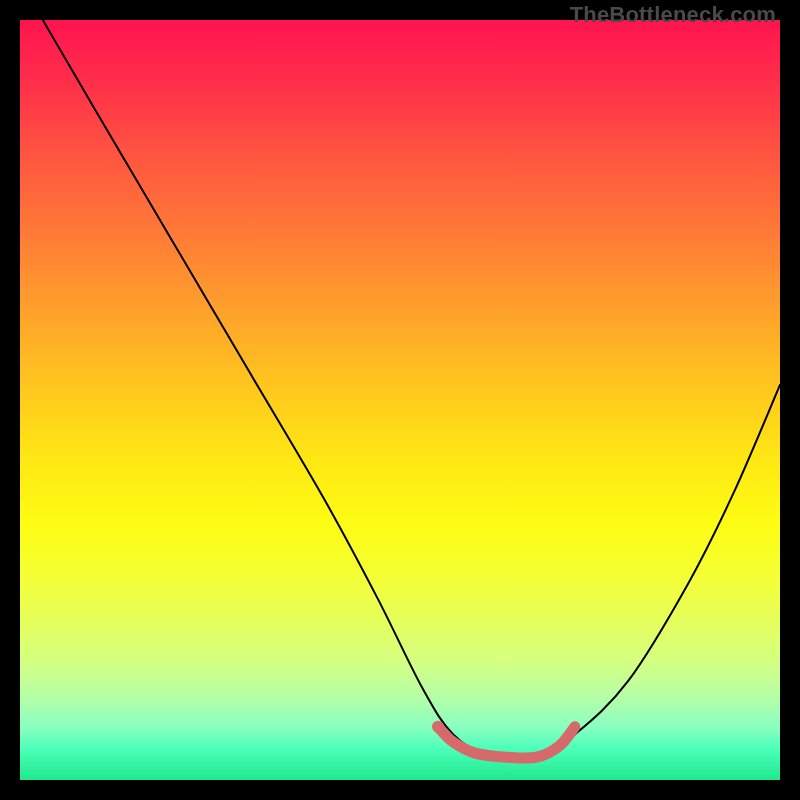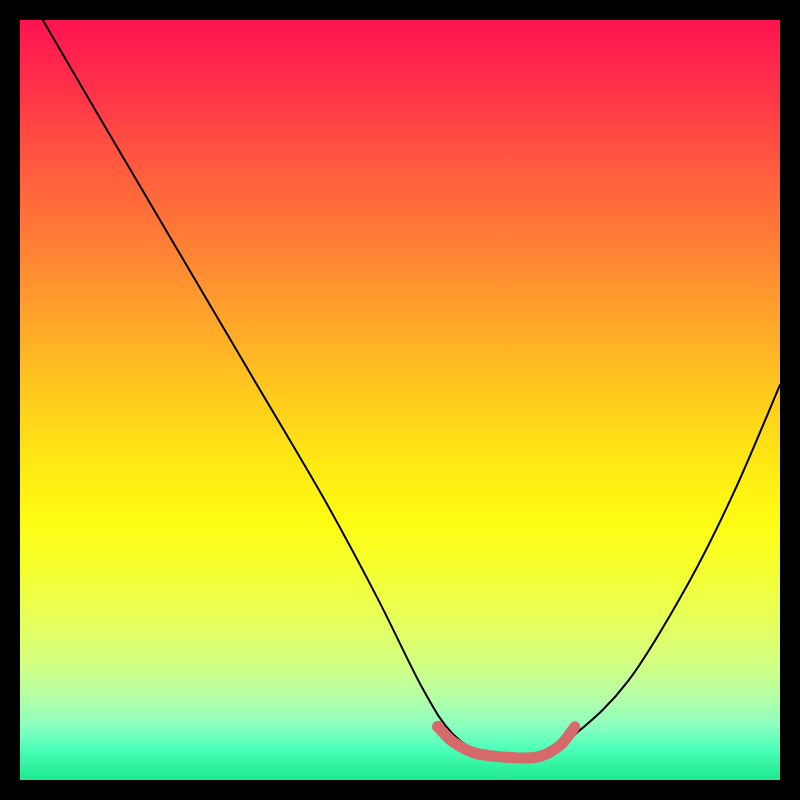--- a/index.html
+++ b/index.html
@@ -65,13 +65,14 @@
 
 <div class="frame">
   <div class="plot-area"></div>
 
   <svg class="overlay" viewBox="0 0 760 760" preserveAspectRatio="none">
     <path d="M 22.8 0.0 C 31.7 15.2, 54.5 54.5, 76.0 91.2 C 97.5 127.9, 126.7 177.3, 152.0 220.4 C 177.3 263.5, 202.7 306.5, 228.0 349.6 C 253.3 392.7, 282.5 440.8, 304.0 478.8 C 325.5 516.8, 340.7 545.9, 357.2 577.6 C 373.7 609.3, 390.1 646.0, 402.8 668.8 C 415.5 691.6, 421.8 703.0, 433.2 714.4 C 444.6 725.8, 457.3 733.4, 471.2 737.2 C 485.1 741.0, 502.9 741.0, 516.8 737.2 C 530.7 733.4, 539.6 727.1, 554.8 714.4 C 570.0 701.7, 589.0 686.5, 608.0 661.2 C 627.0 635.9, 651.1 594.1, 668.8 562.4 C 686.5 530.7, 699.2 504.1, 714.4 471.2 C 729.6 438.3, 752.4 382.5, 760.0 364.8" fill="none" stroke="#000" stroke-width="2" stroke-linecap="round"></path>
     <path d="M 418.0 706.8 C 420.5 709.3, 426.9 717.6, 433.2 722.0 C 439.5 726.4, 447.1 730.9, 456.0 733.4 C 464.9 735.9, 476.3 736.6, 486.4 737.2 C 496.5 737.8, 507.9 739.1, 516.8 737.2 C 525.7 735.3, 533.3 730.9, 539.6 725.8 C 545.9 720.7, 552.3 710.0, 554.8 706.8" fill="none" stroke="#d66a6a" stroke-width="11" stroke-linecap="round"></path>
     <circle r="6" fill="#d66a6a" cx="418.0" cy="706.8"></circle>
   </svg>
 
+  <div class="watermark">TheBottleneck.com</div>
 </div>
 
 </body></html>

